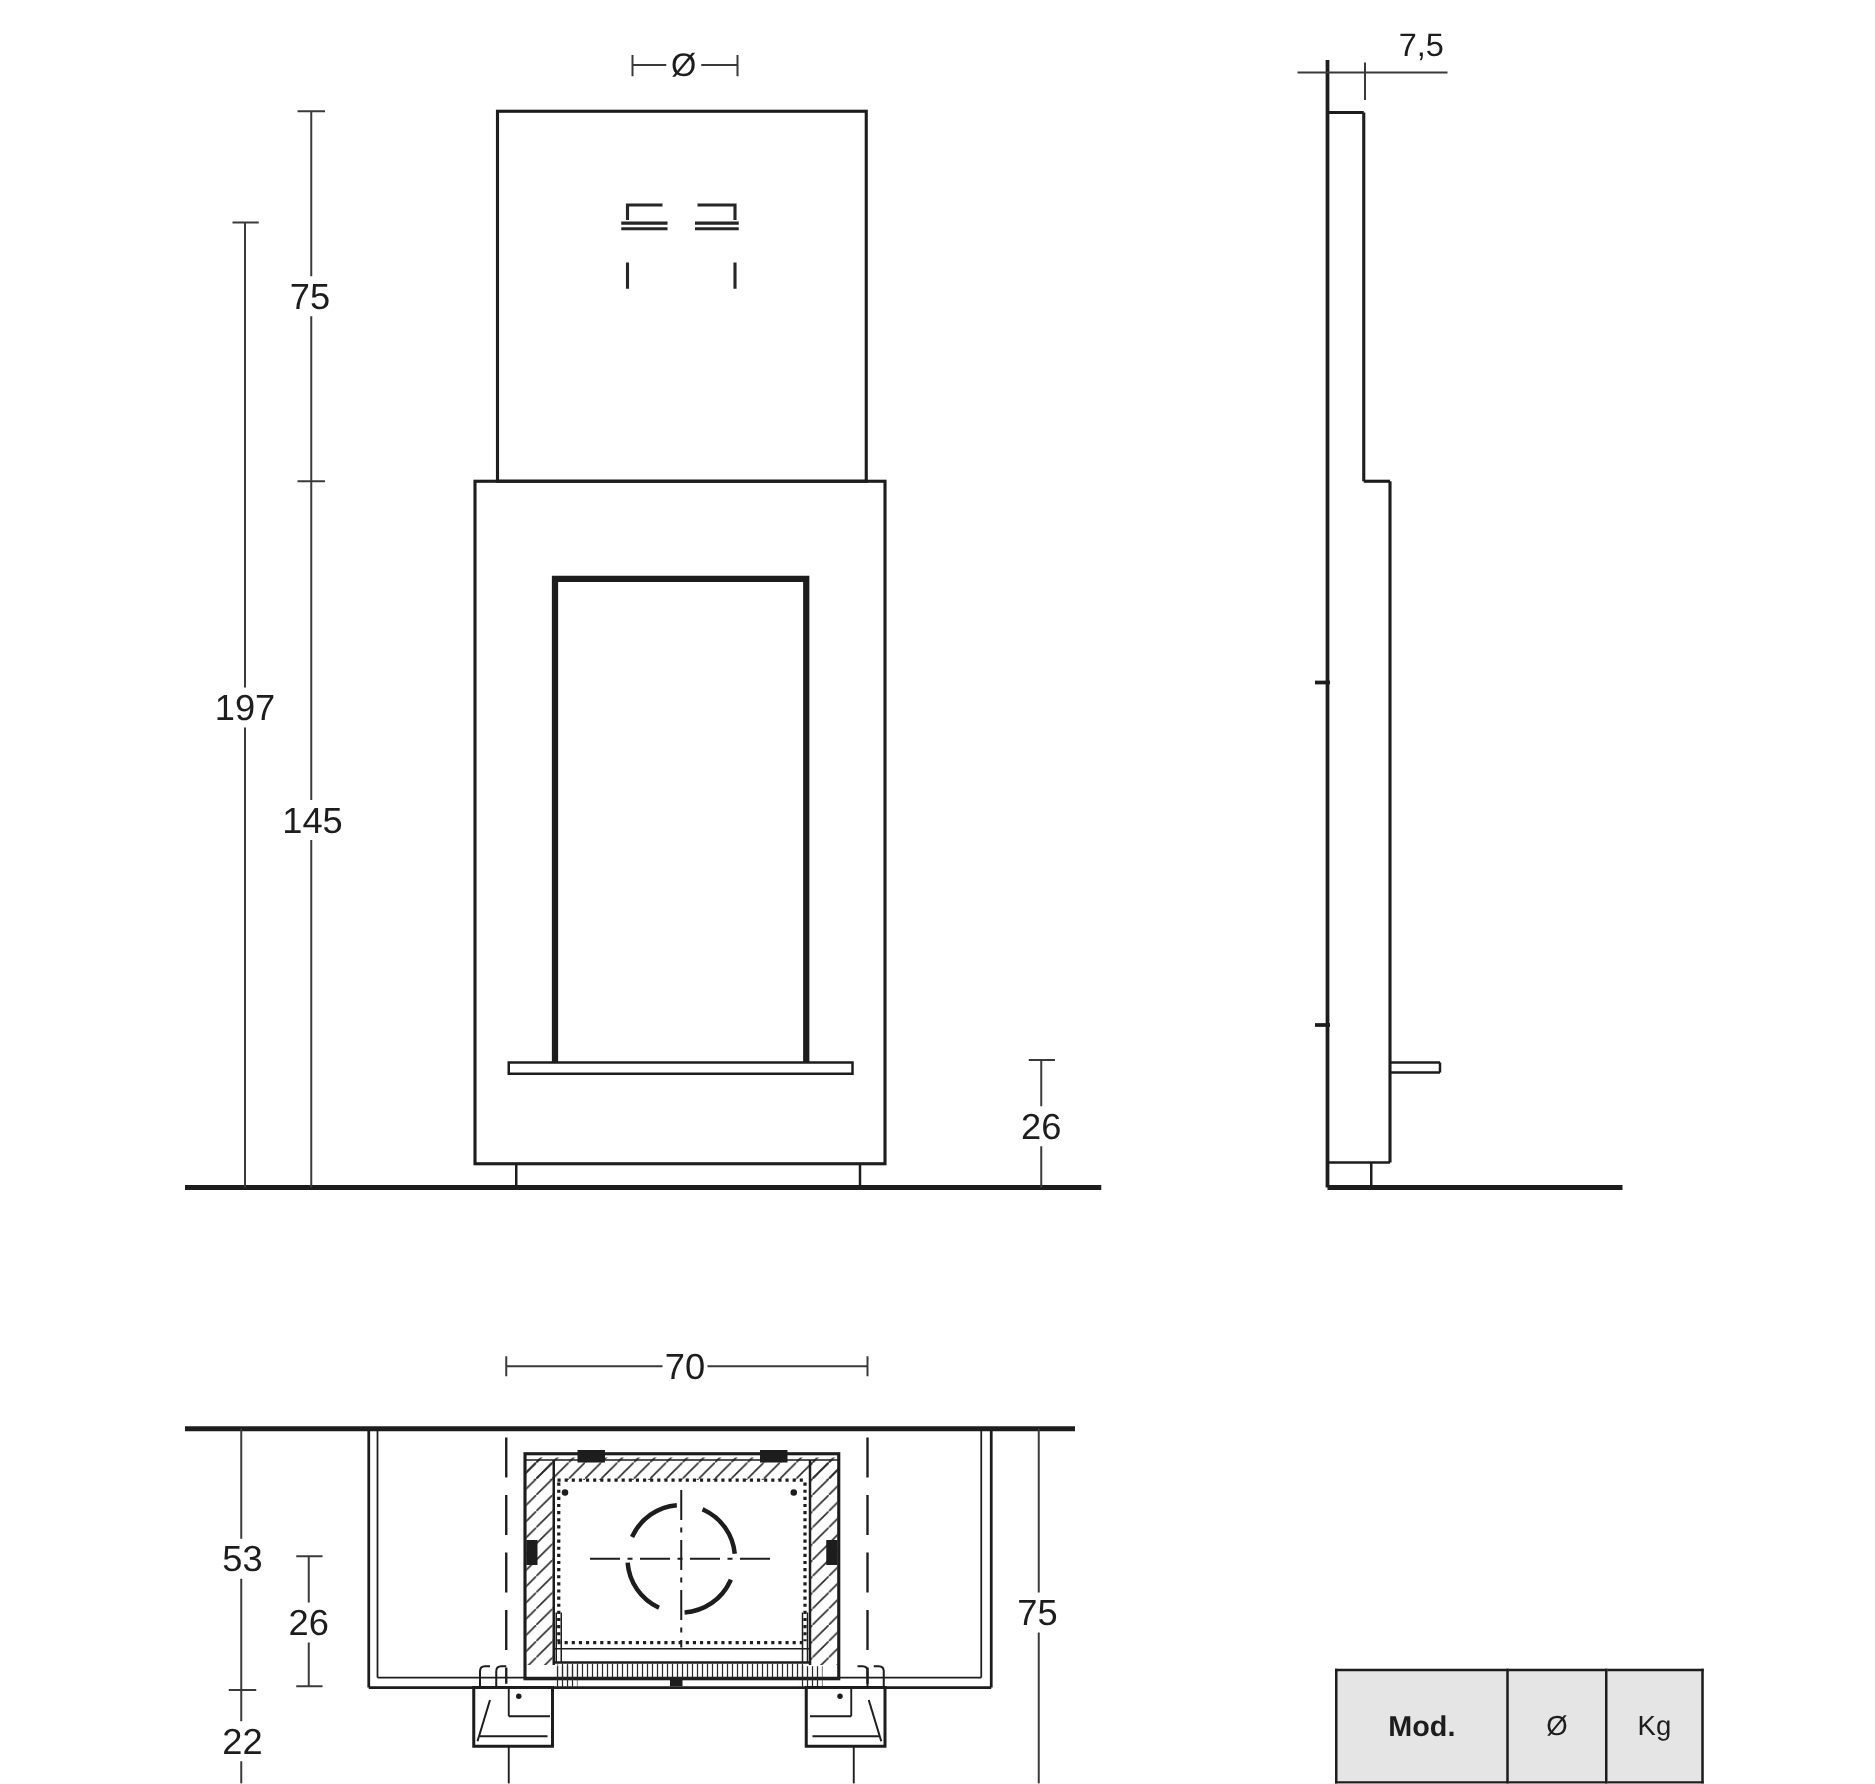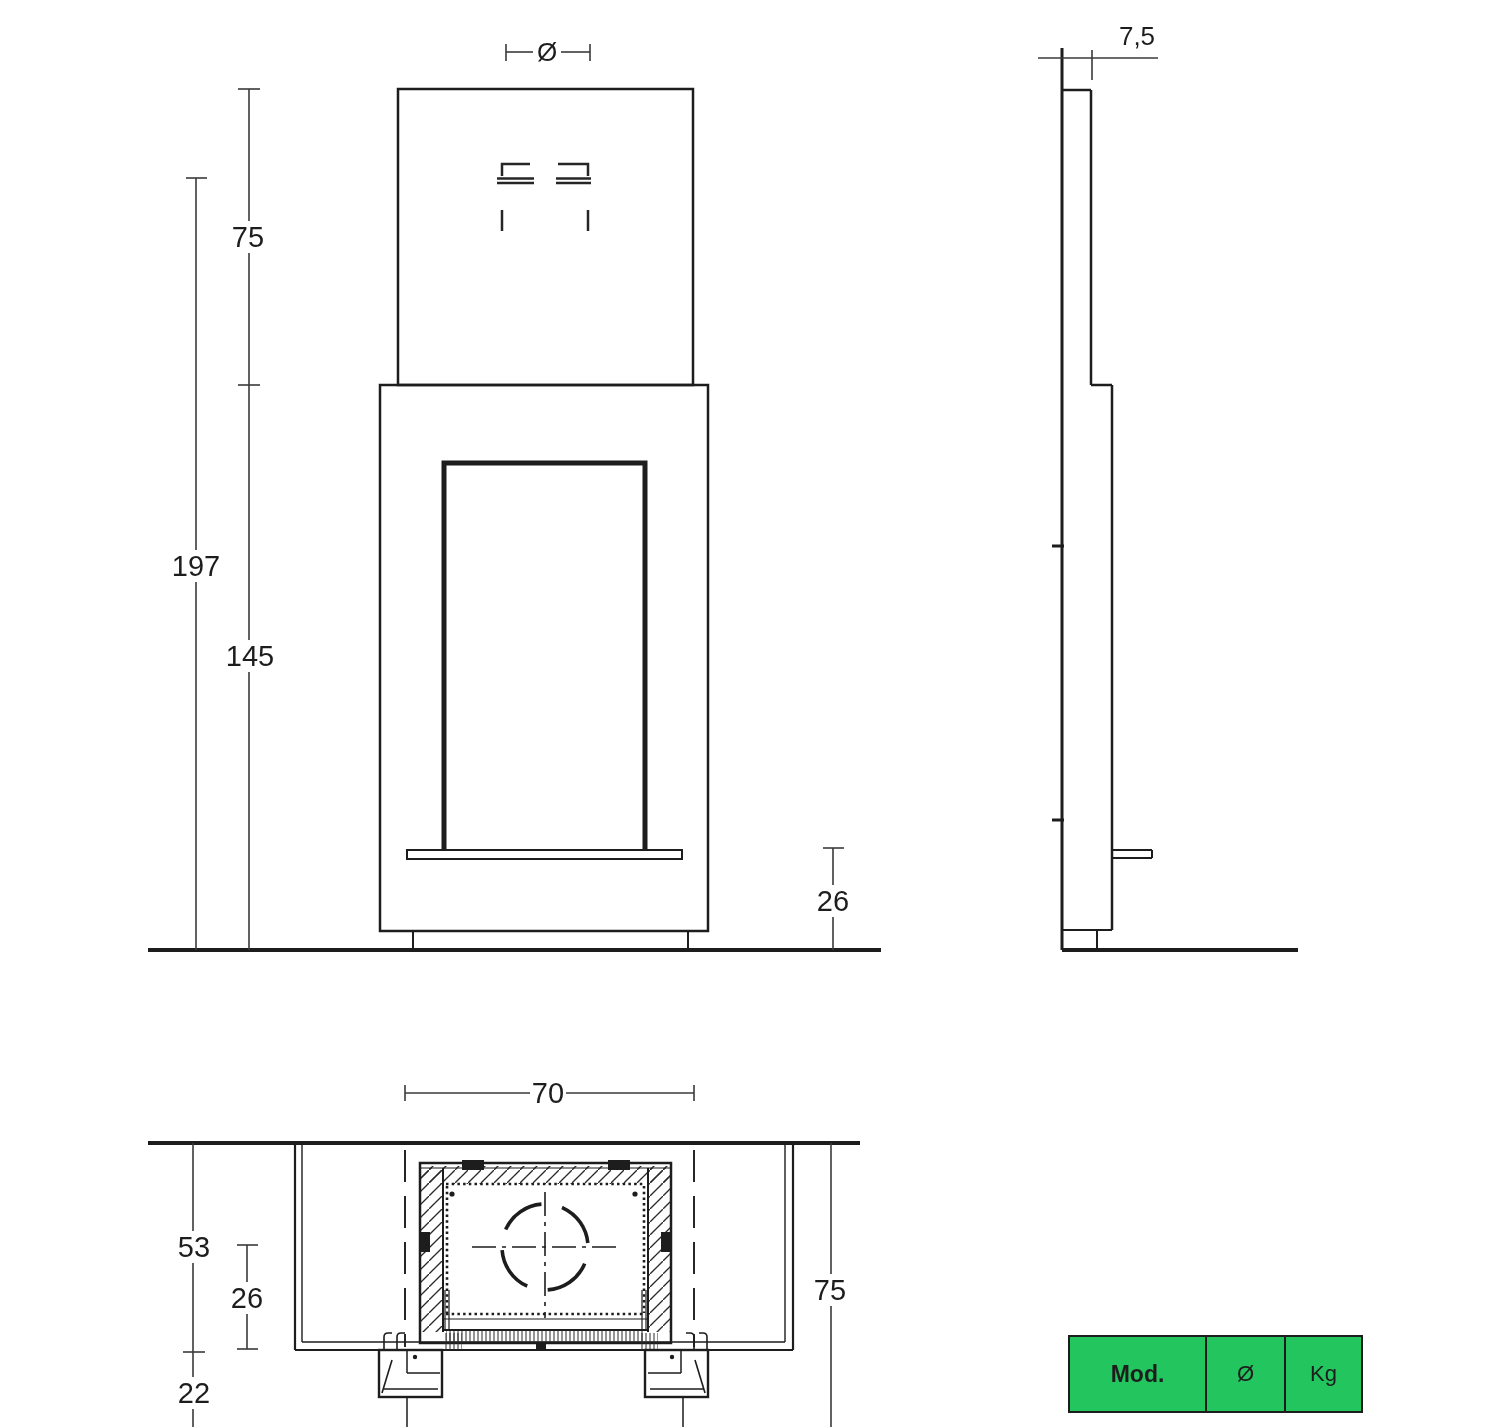--- a/index.html
+++ b/index.html
@@ -1,22 +1,22 @@
 <!DOCTYPE html>
 <html><head>
 <meta charset="utf-8">
 <style>
   html,body{margin:0;padding:0;background:#ffffff;}
   .canvas{position:relative;width:1500px;height:1427px;background:#ffffff;overflow:hidden;
           font-family:"Liberation Sans","DejaVu Sans",sans-serif;}
   svg text{font-family:"Liberation Sans","DejaVu Sans",sans-serif;fill:#1d1d1d;}
   .dim{font-size:29px;text-anchor:middle;}
   .dim-sm{font-size:26px;text-anchor:middle;}
-  .spec-table{position:absolute;left:1068px;top:1335px;width:287px;height:78px;
-              border-collapse:collapse;table-layout:fixed;background:#22c55e;}
+  .spec-table{position:absolute;left:1068px;top:1335px;width:287px;height:92px;
+              border-collapse:collapse;table-layout:fixed;background:#e5e5e5;}
   .spec-table td{border:2px solid #1d1d1d;text-align:center;vertical-align:middle;
                  color:#1d1d1d;padding:0;}
   .spec-table .h-mod{font-weight:bold;font-size:23px;width:135px;}
   .spec-table .h-dia{font-size:22px;width:77px;}
   .spec-table .h-kg{font-size:22px;width:75px;margin-top:20px;}
   .spec-table .v-mod{font-size:20px;}
   .spec-table .v-num{font-size:17px;color:#2b2b2b;}
 </style>
 </head>
 <body>

